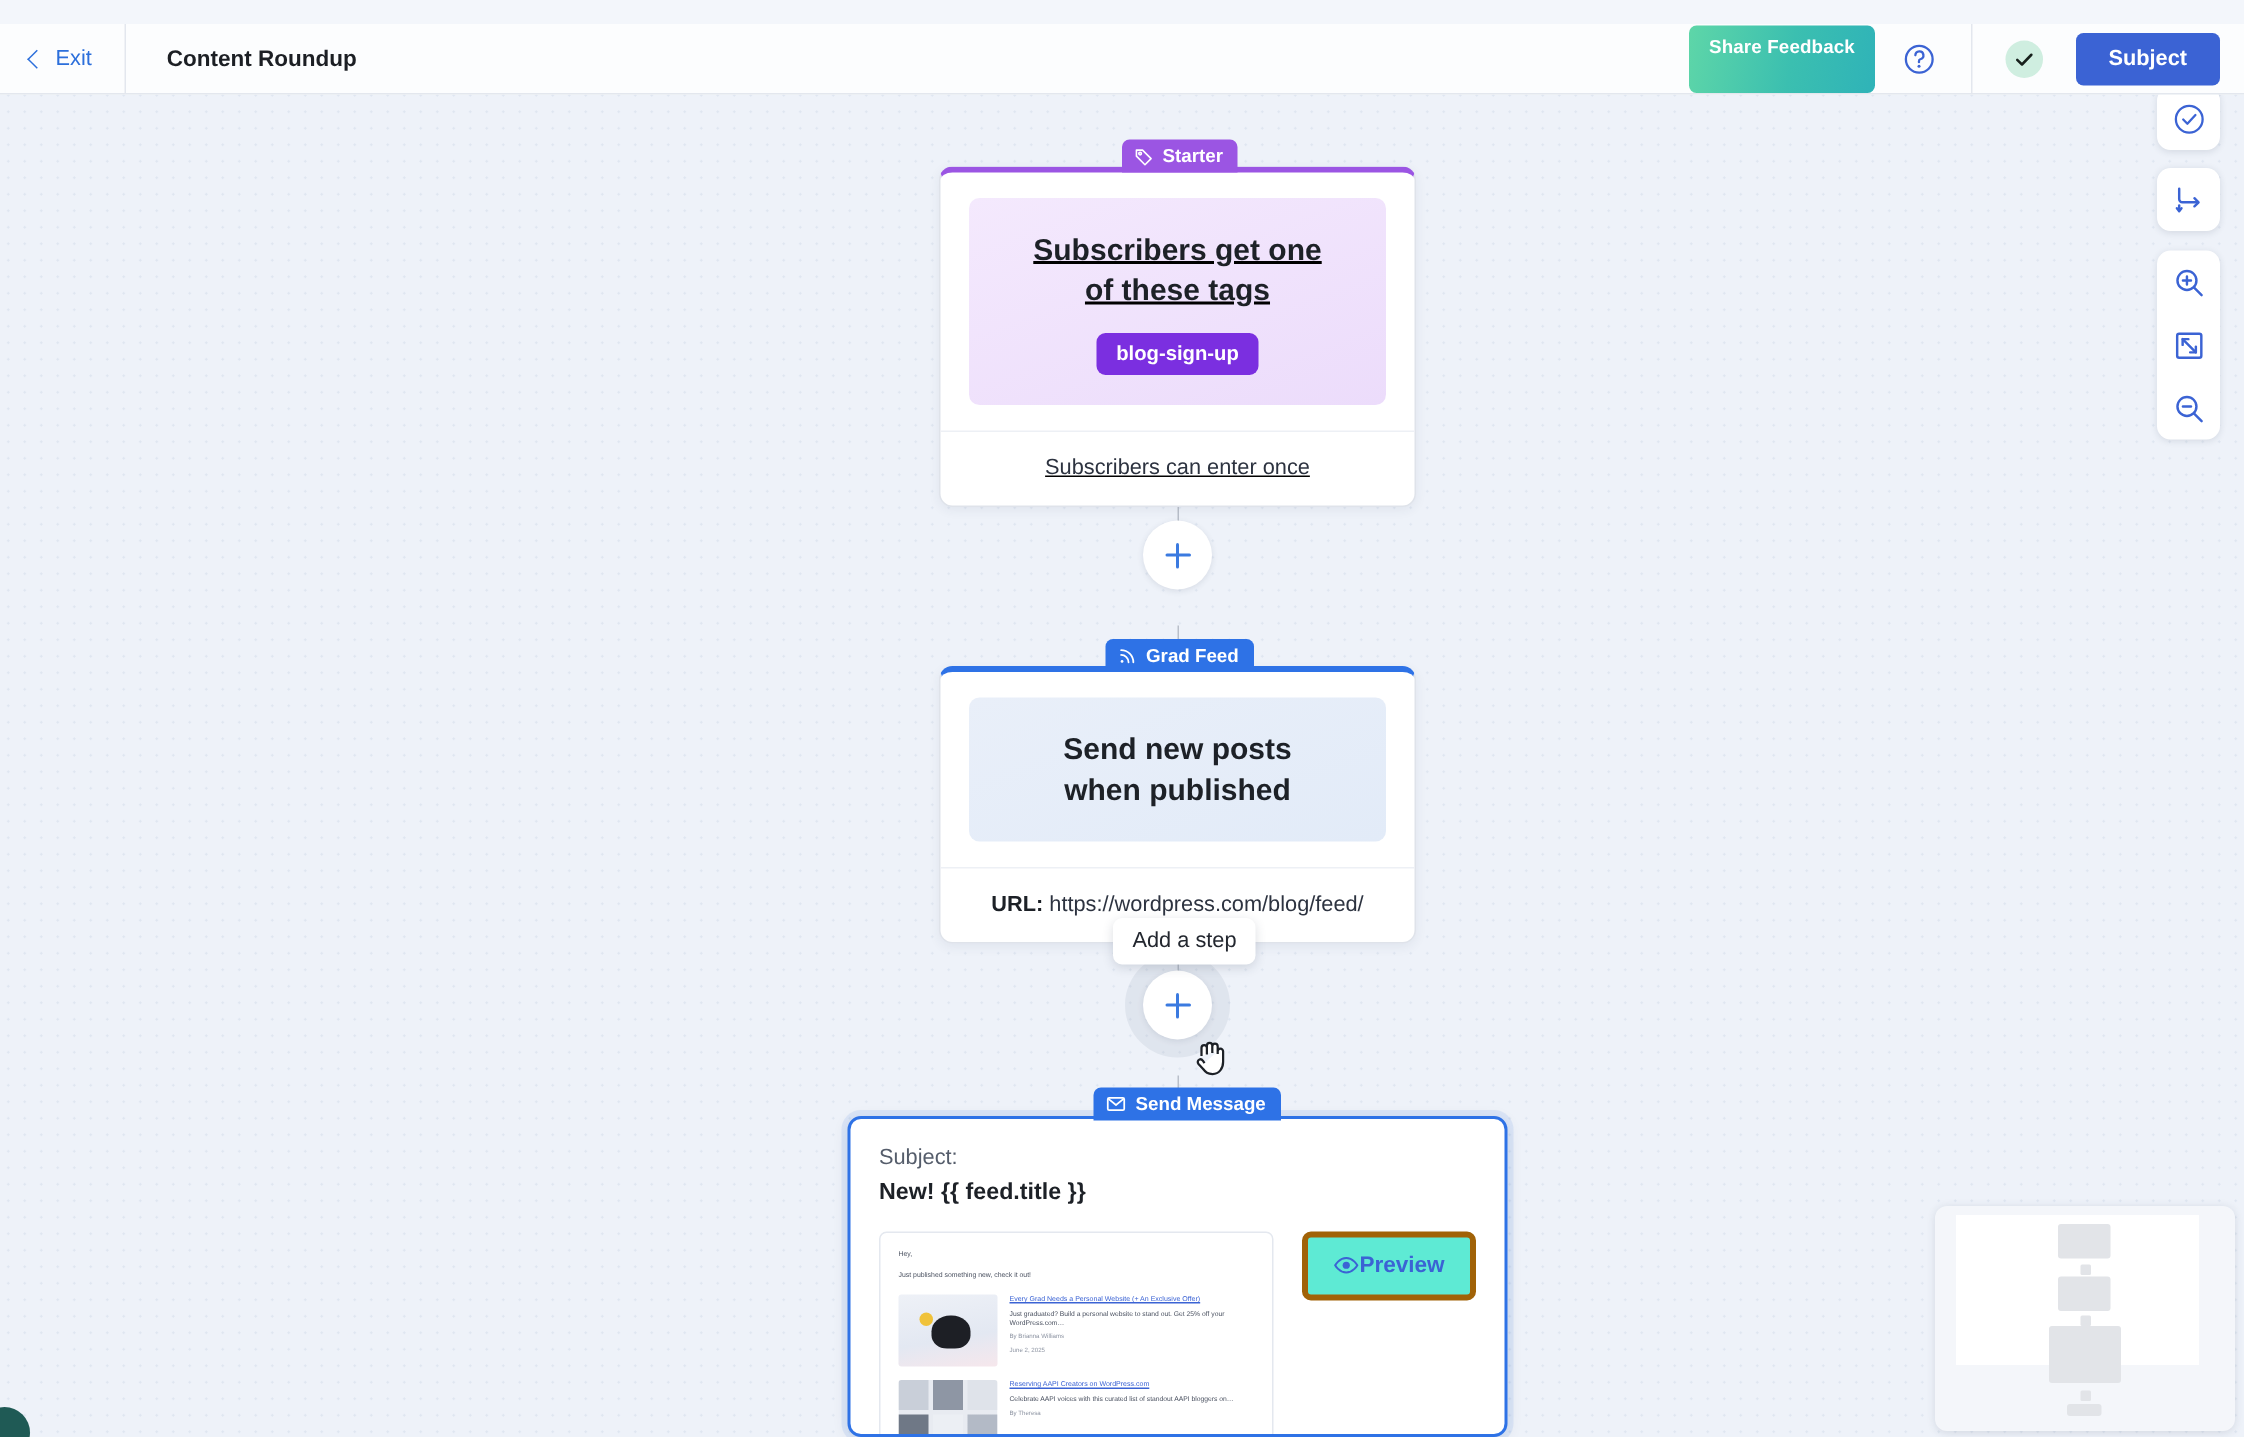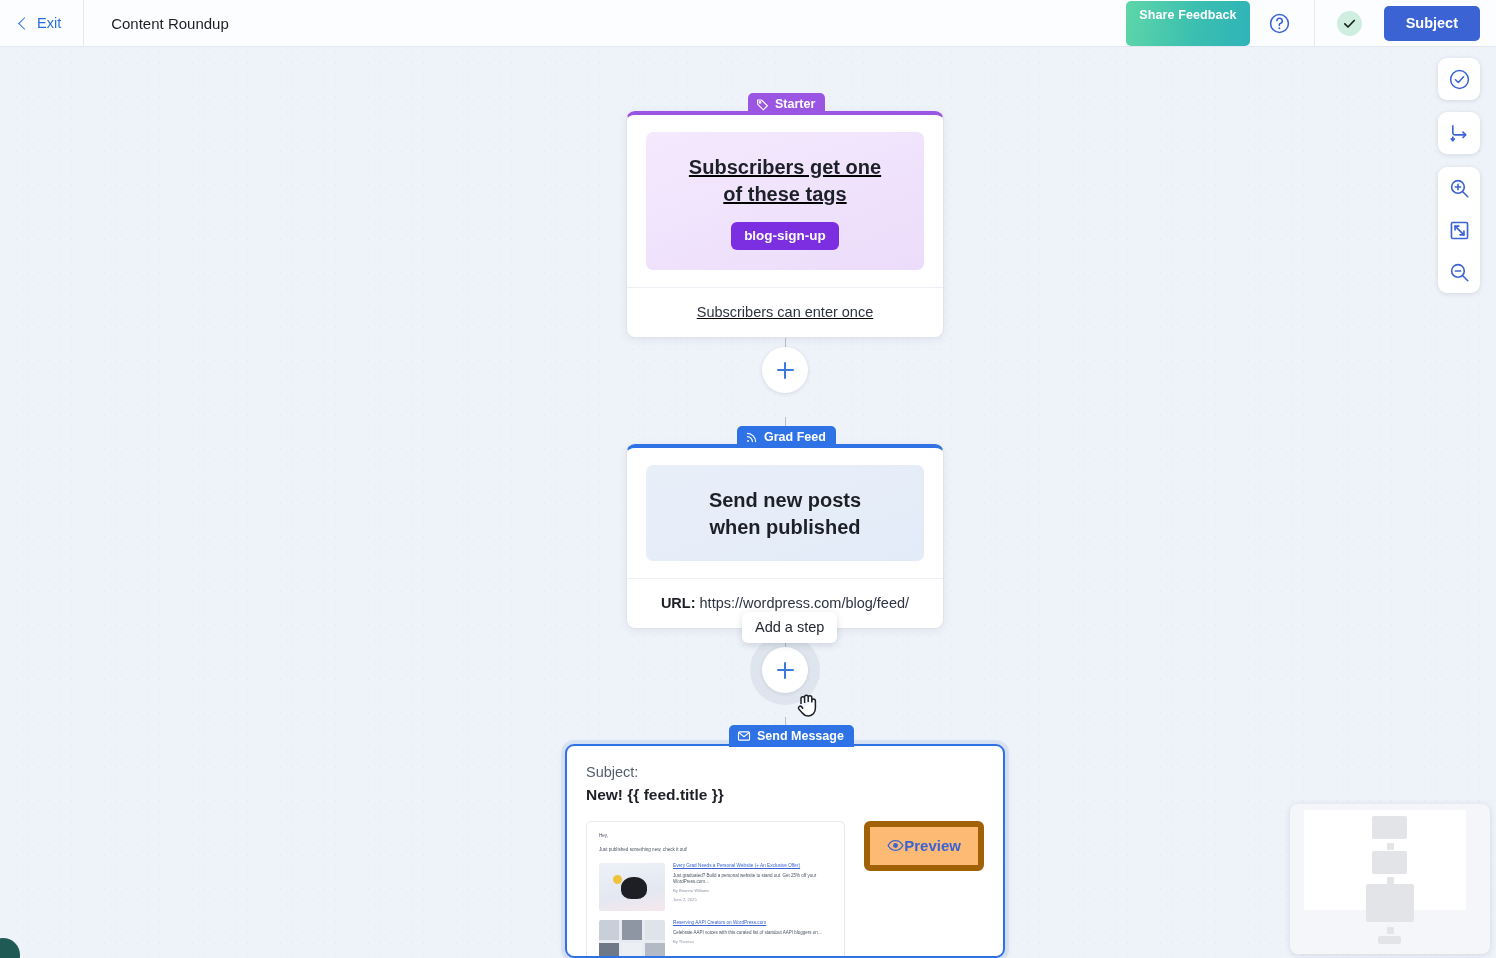--- a/index.html
+++ b/index.html
@@ -6,38 +6,38 @@
   * { box-sizing: border-box; margin: 0; padding: 0; }
   html, body {
     width: 1496px; height: 958px;
     overflow: hidden;
     font-family: "Liberation Sans", sans-serif;
     background: #f3f6fb;
   }
 
   
   .header {
-    position: absolute; top: 0; left: 0;
+    position: absolute; top: 16px; left: 0;
     width: 1496px; height: 47px;
     background: #fcfdfe;
     border-bottom: 1px solid #e3e7ee;
     display: flex; align-items: center;
     z-index: 60;
   }
   .exit-btn {
     display: flex; align-items: center; gap: 7px;
     height: 46px; padding: 0 22px 0 20px;
     border-right: 1px solid #e3e7ee;
     cursor: pointer;
   }
   .exit-chevron { display: block; width: 9px; height: 9px;
     border-left: 1.8px solid #2c6fdb; border-bottom: 1.8px solid #2c6fdb;
     transform: rotate(45deg); margin-right: 1px; }
   .exit-label { font-size: 14.5px; color: #2c6fdb; font-weight: 400; }
-  .doc-title { font-size: 15px; color: #1c1f24; font-weight: 400; margin-left: 27px; }
+  .doc-title { font-size: 15px; color: #1c1f24; font-weight: 700; margin-left: 27px; }
   .header-spacer { flex: 1; }
   .share-feedback {
     font-size: 12.5px; font-weight: 700; color: #ffffff;
     background: linear-gradient(100deg, #5ed6a8 0%, #3bbfb0 55%, #2fb3b8 100%);
     border: none; border-radius: 5px;
     padding: 7px 13px 24px; cursor: pointer;
     letter-spacing: .1px;
   }
   .help-icon {
     width: 28px; height: 28px; margin-left: 16px;
@@ -188,21 +188,21 @@
       linear-gradient(#b3bac6,#b3bac6) 46px 23px/20px 25px no-repeat,
       #e8ebf1;
   }
   .et-txt { flex: 1; min-width: 0; }
   .et-link { font-size: 4.7px; color: #3b63d4; text-decoration: underline; line-height: 6.6px; display: block; }
   .et-desc { font-size: 4.5px; color: #4a5160; line-height: 6.2px; margin-top: 3px; }
   .et-meta { font-size: 4.1px; color: #8d94a2; line-height: 5.6px; margin-top: 3px; }
   .preview-btn {
     align-self: flex-start;
     display: flex; align-items: center; gap: 0;
-    background: #fdba74; border: 6px solid #a16207; border-radius: 6px;
+    background: #5eead4; border: 4px solid #a16207; border-radius: 6px;
     padding: 10px 17px 11px; cursor: pointer;
     font-size: 15px; font-weight: 700; color: #3b63d4;
   }
 
   
   .tb { position: absolute; right: 16px; z-index: 40; }
   .tb-card {
     background: #ffffff; border-radius: 9px;
     box-shadow: 0 1px 5px rgba(40,55,80,.13);
     display: flex; flex-direction: column; align-items: center;

